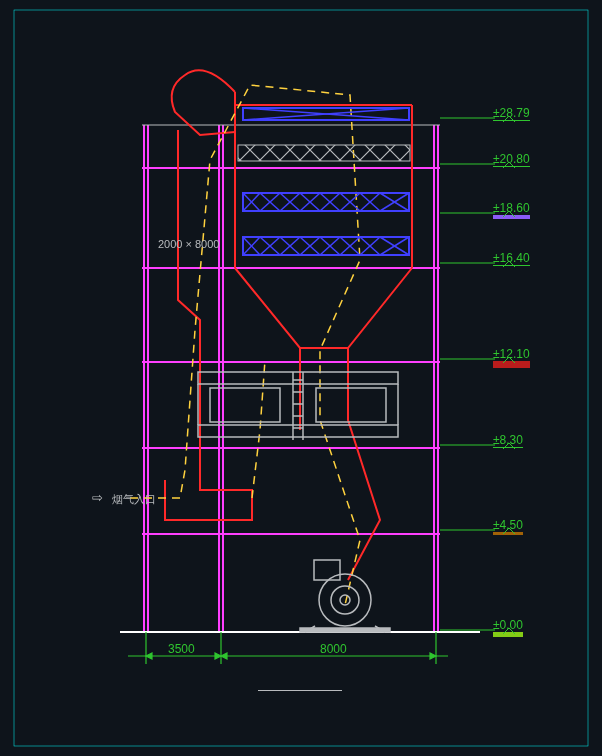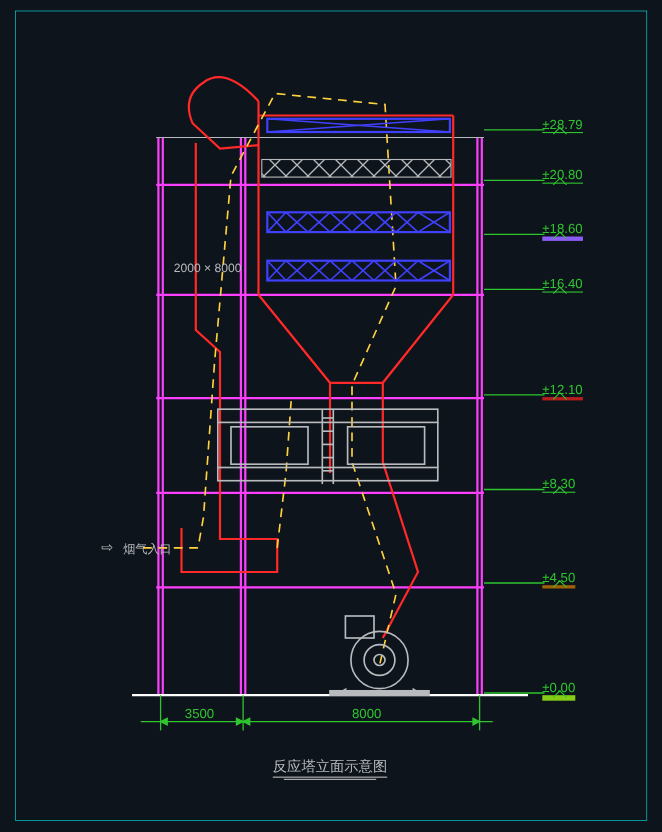--- a/index.html
+++ b/index.html
@@ -152,21 +152,21 @@
     <line x1="440" y1="445" x2="495" y2="445"></line>
     <line x1="440" y1="530" x2="495" y2="530"></line>
     <line x1="440" y1="630" x2="495" y2="630"></line>
   </g>
 </svg>
 
 <div class="lbl green" style="left:493px;top:106px;border-bottom:1px solid #2fc52f">±28.79</div>
 <div class="lbl green" style="left:493px;top:152px;border-bottom:1px solid #2fc52f">±20.80</div>
 <div class="lbl green" style="left:493px;top:201px;border-bottom:4px solid #8b5cf6">±18.60</div>
 <div class="lbl green" style="left:493px;top:251px;border-bottom:1px solid #2fc52f">±16.40</div>
-<div class="lbl green" style="left:493px;top:347px;border-bottom:3px solid #b91c1c">±12.10</div>
+<div class="lbl green" style="left:493px;top:347px;border-bottom:7px solid #b91c1c">±12.10</div>
 <div class="lbl green" style="left:493px;top:433px;border-bottom:1px solid #2fc52f">±8.30</div>
 <div class="lbl green" style="left:493px;top:518px;border-bottom:3px solid #a16207">±4.50</div>
 <div class="lbl green" style="left:493px;top:618px;border-bottom:5px solid #84cc16">±0.00</div>
 
 <svg class="canvas">
     <g stroke="#2fc52f" stroke-width="1" fill="none">
 <path d="M503 122 l6 -6 l6 6"></path>
       <path d="M503 168 l6 -6 l6 6"></path>
       <path d="M503 217 l6 -6 l6 6"></path>
       <path d="M503 267 l6 -6 l6 6"></path>
@@ -179,15 +179,14 @@
 
 <div class="lbl green" style="left:168px;top:642px">3500</div>
 <div class="lbl green" style="left:320px;top:642px">8000</div>
 
 <div class="lbl sm" style="left:158px;top:238px;color:#b8bbbe">2000 × 8000</div>
 
 <div class="arrow" style="left:92px;top:490px">⇨</div>
 <div class="lbl sm" style="left:112px;top:492px">烟气入口</div>
 
 <div class="title" style="left:230px;top:688px;width:140px">
-  <span class="u">反应塔立面示意图</span>
   <span class="u2"></span>
 </div>
 
 </body></html>

